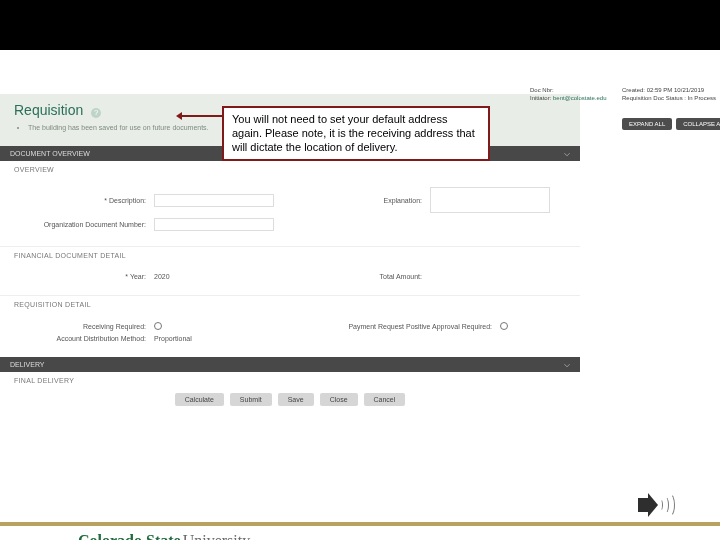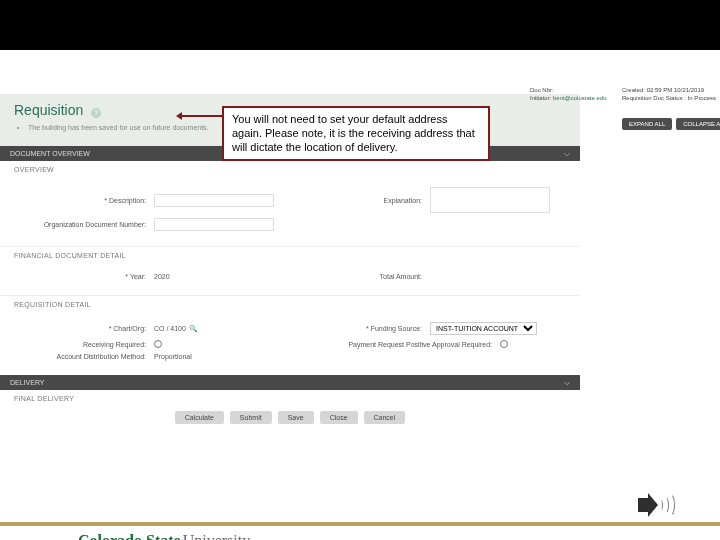--- a/index.html
+++ b/index.html
@@ -103,31 +103,20 @@
           <div class="lbl">Total Amount:</div>
         </div>
       </div>
     </div>
     <div class="divider"></div>
 
     <div class="sub">REQUISITION DETAIL</div>
     <div class="panel">
       <div class="row">
         <div class="left-col">
-          <div class="lbl req">Chart/Org:</div>
-          <span>CO / 4100</span>
-          <span style="margin-left:3px;">🔍</span>
-        </div>
-        <div class="right-col">
-          <div class="lbl req">Funding Source:</div>
-          <select class="fld sel"><option>INST-TUITION ACCOUNT</option></select>
-        </div>
-      </div>
-      <div class="row">
-        <div class="left-col">
           <div class="lbl">Receiving Required:</div>
           <input type="radio" class="radio" style="">
         </div>
         <div class="right-col">
           <div class="lbl" style="width:210px">Payment Request Positive Approval Required:</div>
           <input type="radio" class="radio" style="">
         </div>
       </div>
       <div class="row">
         <div class="left-col">

